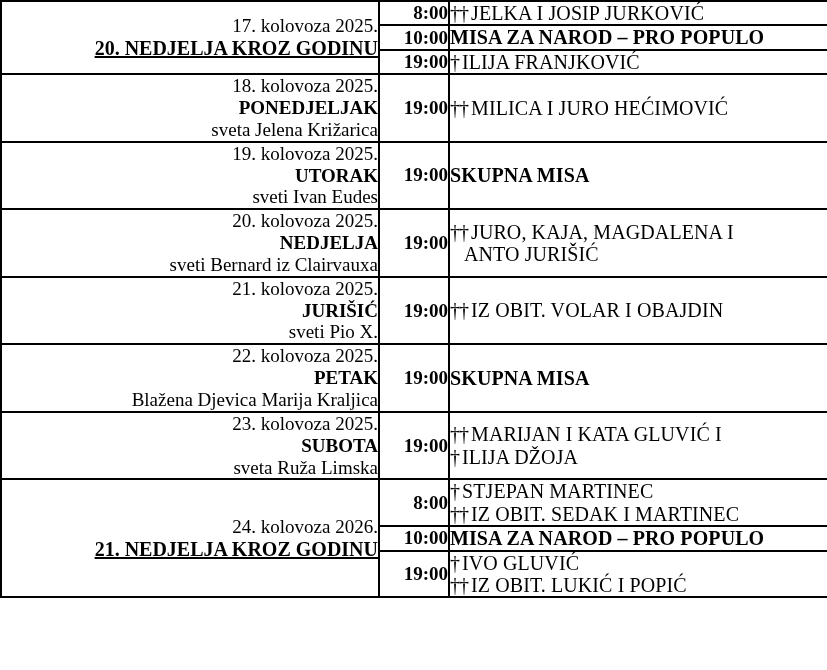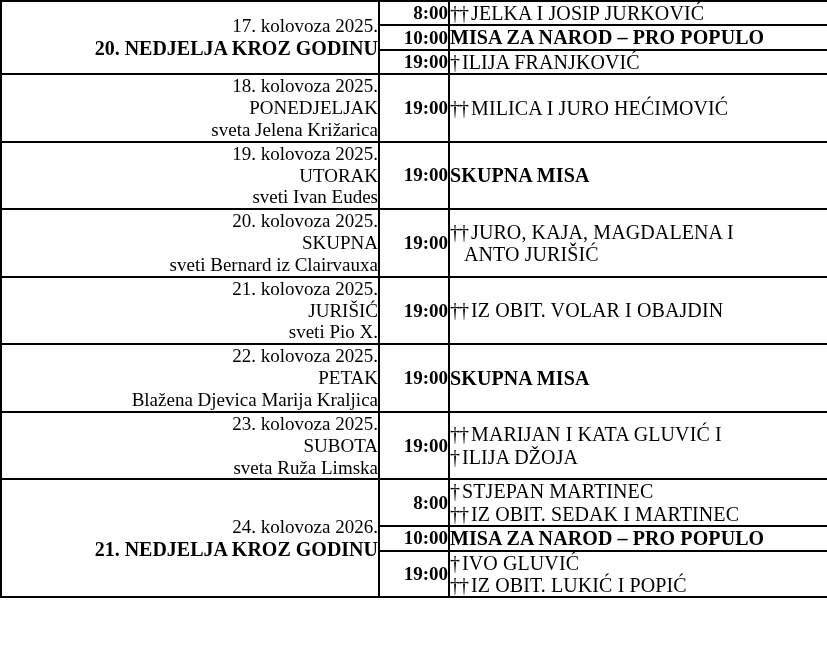--- a/index.html
+++ b/index.html
@@ -38,25 +38,26 @@
     padding: 3px 8px 5px 8px;
     text-align: right;
     font-size: 19px;
     line-height: 1.15;
   }
   .date-line {
     display: block;
     white-space: nowrap;
   }
   .date-line.bold {
-    font-weight: normal;
+    font-weight: bold;
   }
   .date-line.big {
     font-weight: bold;
     font-size: 20px;
+    text-decoration: underline;
   }
   .time-cell {
     text-align: right;
     font-weight: bold;
     font-size: 19px;
     padding: 2px 2px;
   }
   .intent-cell {
     padding: 3px 6px 4px 10px;
     font-size: 20px;
@@ -131,21 +132,21 @@
             <span class="date-line">sveti Ivan Eudes</span>
           </td>
           <td class="time-cell">19:00</td>
           <td class="intent-cell">
             <span class="intent-line bold"><span>SKUPNA MISA</span></span>
           </td>
         </tr>
         <tr>
           <td class="date-cell" rowspan="1">
             <span class="date-line">20. kolovoza 2025.</span>
-            <span class="date-line bold">SKUPNA</span>
+            <span class="date-line bold">NEDJELJA</span>
             <span class="date-line">sveti Bernard iz Clairvauxa</span>
           </td>
           <td class="time-cell">19:00</td>
           <td class="intent-cell">
             <span class="intent-line"><span class="cross">††</span><span>JURO, KAJA, MAGDALENA I</span></span>
             <span class="intent-line indent"><span>ANTO JURIŠIĆ</span></span>
           </td>
         </tr>
         <tr>
           <td class="date-cell" rowspan="1">

